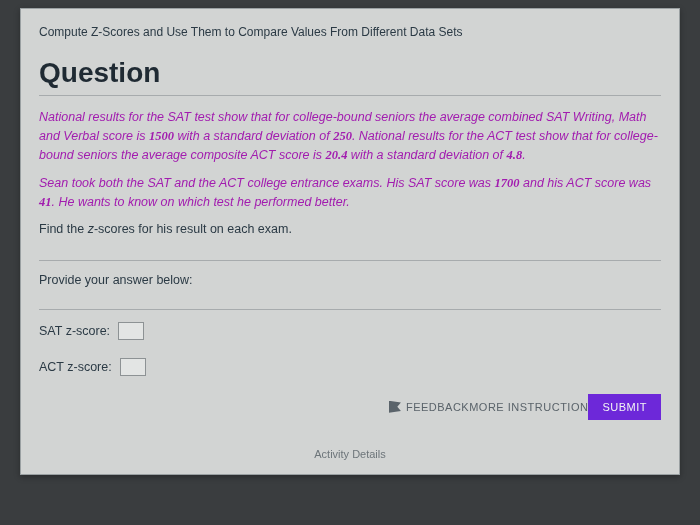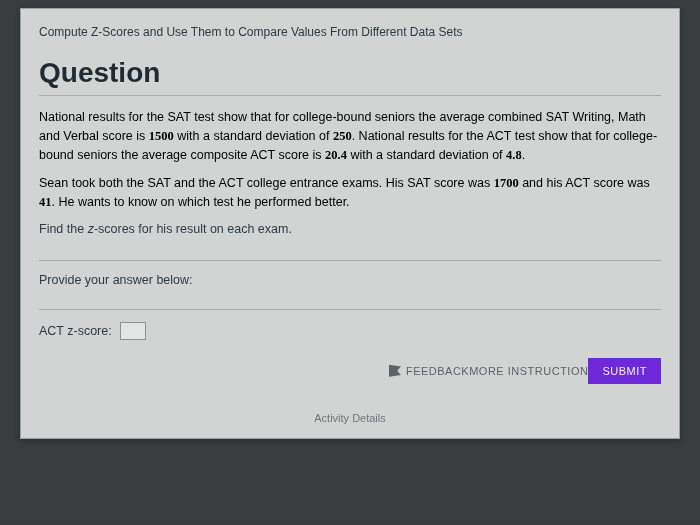--- a/index.html
+++ b/index.html
@@ -31,22 +31,23 @@
     font-size: 28px;
     font-weight: bold;
     color: #1f2a33;
     border-bottom: 1px solid #a7abad;
     padding-bottom: 6px;
     margin-bottom: 12px;
   }
   .para {
     font-size: 12.5px;
     line-height: 1.5;
-    color: #000000;
+    color: #a21caf;
     margin-bottom: 10px;
+    font-style: italic;
   }
   .para .num { font-family: Georgia, serif; font-weight: bold; }
   .find {
     font-size: 12.5px;
     color: #2b3a45;
     padding-bottom: 24px;
     border-bottom: 1px solid #a7abad;
   }
   .italic { font-style: italic; }
   .provide {
@@ -122,20 +123,24 @@
   <p class="para">
     <span>Sean took both the SAT and the ACT college entrance exams.  His SAT score was </span><span class="num">1700</span><span> and his ACT score was </span><span class="num">41</span><span>.  He wants to know on which test he performed better.</span>
   </p>
 
   <p class="find">
     <span>Find the </span><span class="italic">z</span><span>-scores for his result on each exam.</span>
   </p>
 
   <div class="provide">Provide your answer below:</div>
 
+  <div class="answer-row">
+    <span>SAT z-score:</span>
+    <input type="text" style="">
+  </div>
 
   <div class="answer-row">
     <span>ACT z-score:</span>
     <input type="text" style="">
   </div>
 
   <div class="buttons">
     <div class="btn-text">
       <span class="flag-icon"></span>
       <span>FEEDBACK</span>

